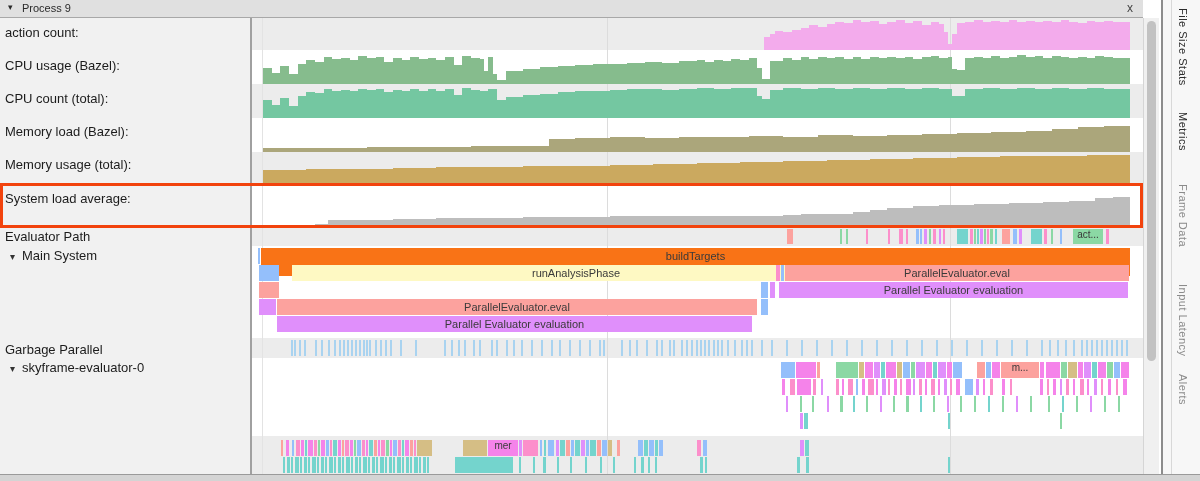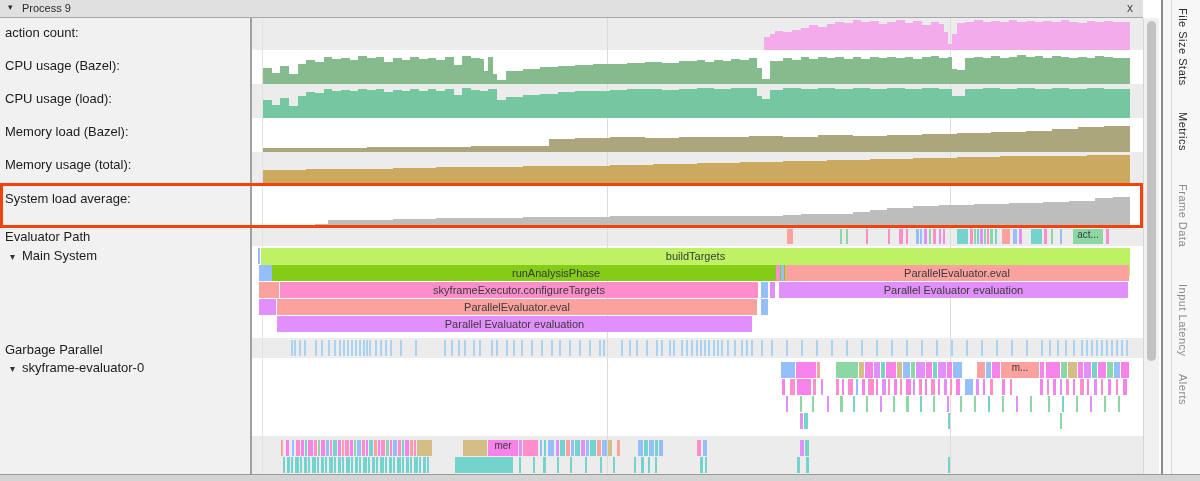--- a/index.html
+++ b/index.html
@@ -121,28 +121,27 @@
       <div class="seg" style="left: 750px; top: 211px; width: 8px; height: 15px; background: rgb(252, 162, 158);"></div>
       <div class="seg" style="left: 761px; top: 211px; width: 4px; height: 15px; background: rgb(148, 191, 251);"></div>
       <div class="seg" style="left: 767px; top: 211px; width: 3px; height: 15px; background: rgb(224, 143, 251);"></div>
       <div class="seg" style="left: 779px; top: 211px; width: 11px; height: 15px; background: rgb(116, 212, 205);"></div>
       <div class="seg" style="left: 792px; top: 211px; width: 3px; height: 15px; background: rgb(252, 143, 203);"></div>
       <div class="seg" style="left: 799px; top: 211px; width: 2px; height: 15px; background: rgb(139, 216, 164);"></div>
       <div class="seg" style="left: 808px; top: 211px; width: 2px; height: 15px; background: rgb(148, 191, 251);"></div>
       <div class="seg" style="left: 821px; top: 211px; width: 30px; height: 15px; background: rgb(139, 216, 164);">act...</div>
       <div class="seg" style="left: 854px; top: 211px; width: 3px; height: 15px; background: rgb(252, 143, 203);"></div>
       <div class="seg barlabel" style="left: 6px; top: 230px; width: 2px; height: 16px; background: rgb(148, 191, 251);"></div>
-      <div class="seg barlabel" style="left: 9px; top: 230px; width: 869px; height: 28px; background: #bef264;">buildTargets</div>
+      <div class="seg barlabel" style="left: 9px; top: 230px; width: 869px; height: 28px; background: #f97316;">buildTargets</div>
       <div class="seg barlabel" style="left: 7px; top: 247px; width: 20px; height: 16px; background: rgb(148, 191, 251);"></div>
-      <div class="seg barlabel" style="left: 20px; top: 247px; width: 568px; height: 16px; background: #84cc16;">runAnalysisPhase</div>
+      <div class="seg barlabel" style="left: 40px; top: 247px; width: 568px; height: 16px; background: #fef9c3;">runAnalysisPhase</div>
       <div class="seg barlabel" style="left: 524px; top: 247px; width: 4px; height: 16px; background: rgb(252, 143, 203);"></div>
       <div class="seg barlabel" style="left: 529px; top: 247px; width: 3px; height: 16px; background: rgb(148, 191, 251);"></div>
       <div class="seg barlabel" style="left: 533px; top: 247px; width: 344px; height: 16px; background: rgb(252, 162, 158);">ParallelEvaluator.eval</div>
       <div class="seg barlabel" style="left: 7px; top: 264px; width: 20px; height: 16px; background: rgb(252, 162, 158);"></div>
-      <div class="seg barlabel" style="left: 28px; top: 264px; width: 478px; height: 16px; background: rgb(252, 143, 203);">skyframeExecutor.configureTargets</div>
       <div class="seg barlabel" style="left: 509px; top: 264px; width: 7px; height: 16px; background: rgb(148, 191, 251);"></div>
       <div class="seg barlabel" style="left: 518px; top: 264px; width: 5px; height: 16px; background: rgb(224, 143, 251);"></div>
       <div class="seg barlabel" style="left: 527px; top: 264px; width: 349px; height: 16px; background: rgb(224, 143, 251);">Parallel Evaluator evaluation</div>
       <div class="seg barlabel" style="left: 7px; top: 281px; width: 17px; height: 16px; background: rgb(224, 143, 251);"></div>
       <div class="seg barlabel" style="left: 25px; top: 281px; width: 480px; height: 16px; background: rgb(252, 162, 158);">ParallelEvaluator.eval</div>
       <div class="seg barlabel" style="left: 509px; top: 281px; width: 7px; height: 16px; background: rgb(148, 191, 251);"></div>
       <div class="seg barlabel" style="left: 25px; top: 298px; width: 475px; height: 16px; background: rgb(224, 143, 251);">Parallel Evaluator evaluation</div>
       <div class="seg" style="left: 39px; top: 322px; width: 2px; height: 16px; background: rgb(169, 211, 240);"></div>
       <div class="seg" style="left: 42px; top: 322px; width: 2px; height: 16px; background: rgb(169, 211, 240);"></div>
       <div class="seg" style="left: 47px; top: 322px; width: 2px; height: 16px; background: rgb(169, 211, 240);"></div>
@@ -468,21 +467,21 @@
 
   <div id="header">
     <span class="arrow">▾</span>
     <span class="title">Process 9</span>
     <span id="close-btn">x</span>
   </div>
 
   <div id="left-col">
       <div class="lrow" style="top: 7px;"><span>action count:</span></div>
       <div class="lrow" style="top: 40px;"><span>CPU usage (Bazel):</span></div>
-      <div class="lrow" style="top: 73px;"><span>CPU usage (load):</span></div>
+      <div class="lrow" style="top: 73px;"><span>CPU count (total):</span></div>
       <div class="lrow" style="top: 106px;"><span>Memory load (Bazel):</span></div>
       <div class="lrow" style="top: 139px;"><span>Memory usage (total):</span></div>
       <div class="lrow" style="top: 173px;"><span>System load average:</span></div>
       <div class="lrow" style="top: 211px;"><span>Evaluator Path</span></div>
       <div class="lrow indent" style="top: 230px;"><span class="arr">▾</span><span>Main System</span></div>
       <div class="lrow" style="top: 324px;"><span>Garbage Parallel</span></div>
       <div class="lrow indent" style="top: 342px;"><span class="arr">▾</span><span>skyframe-evaluator-0</span></div>
     </div>
 
   <div id="highlight" style="border-color: rgb(242, 67, 13);"></div>

